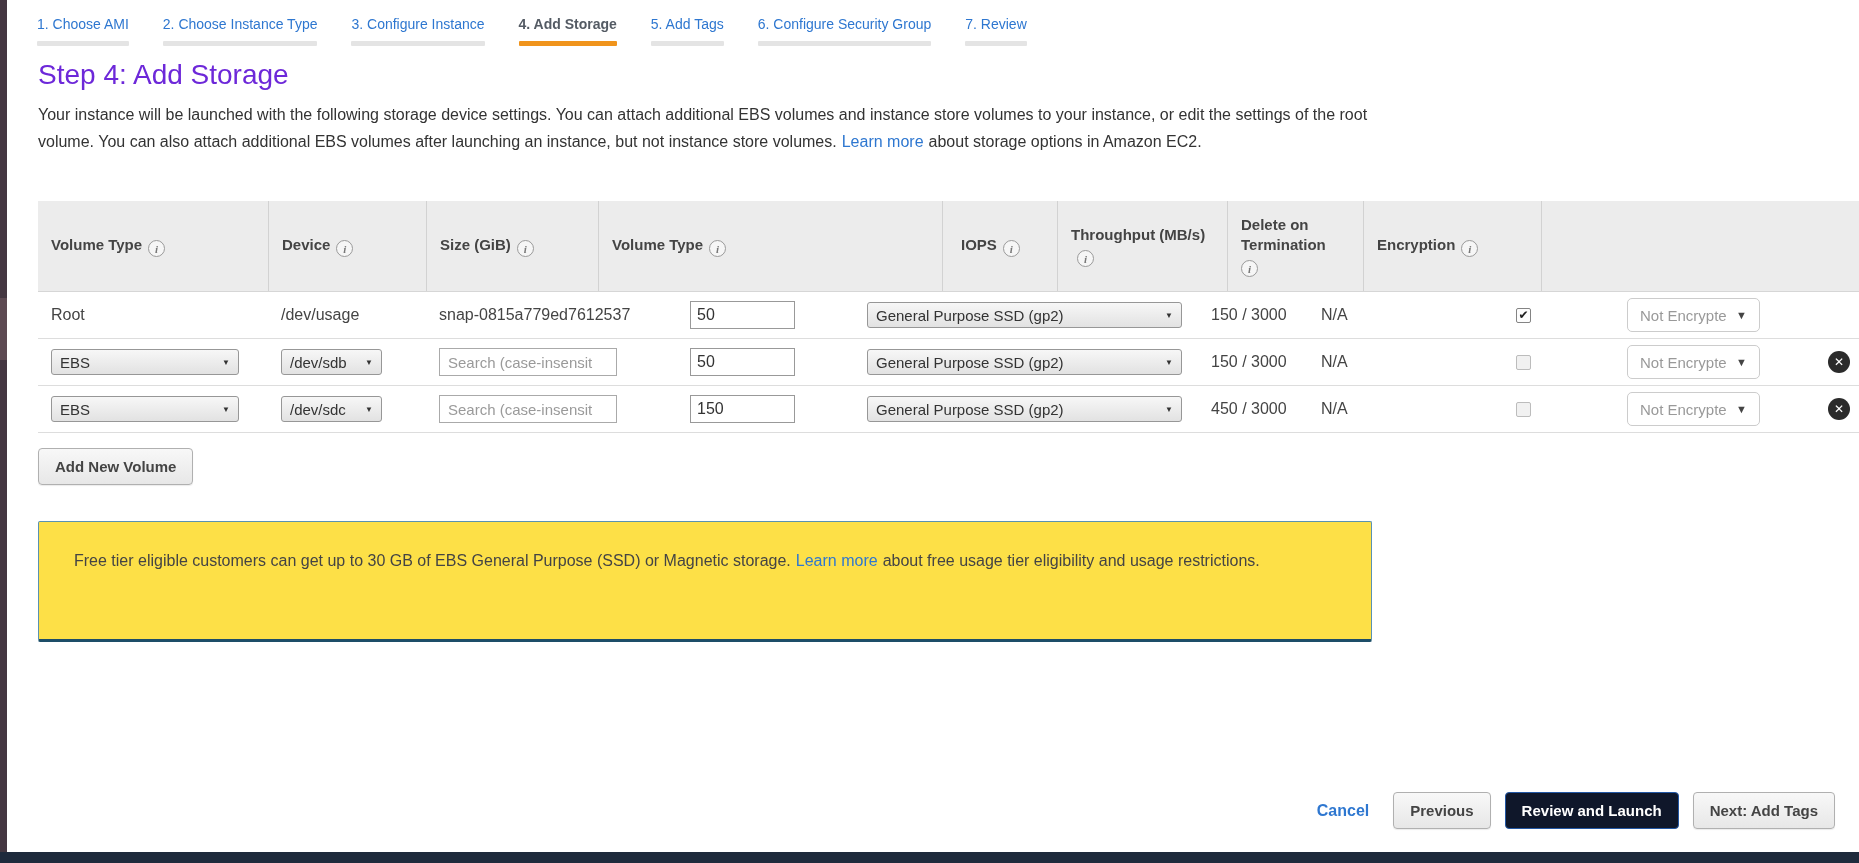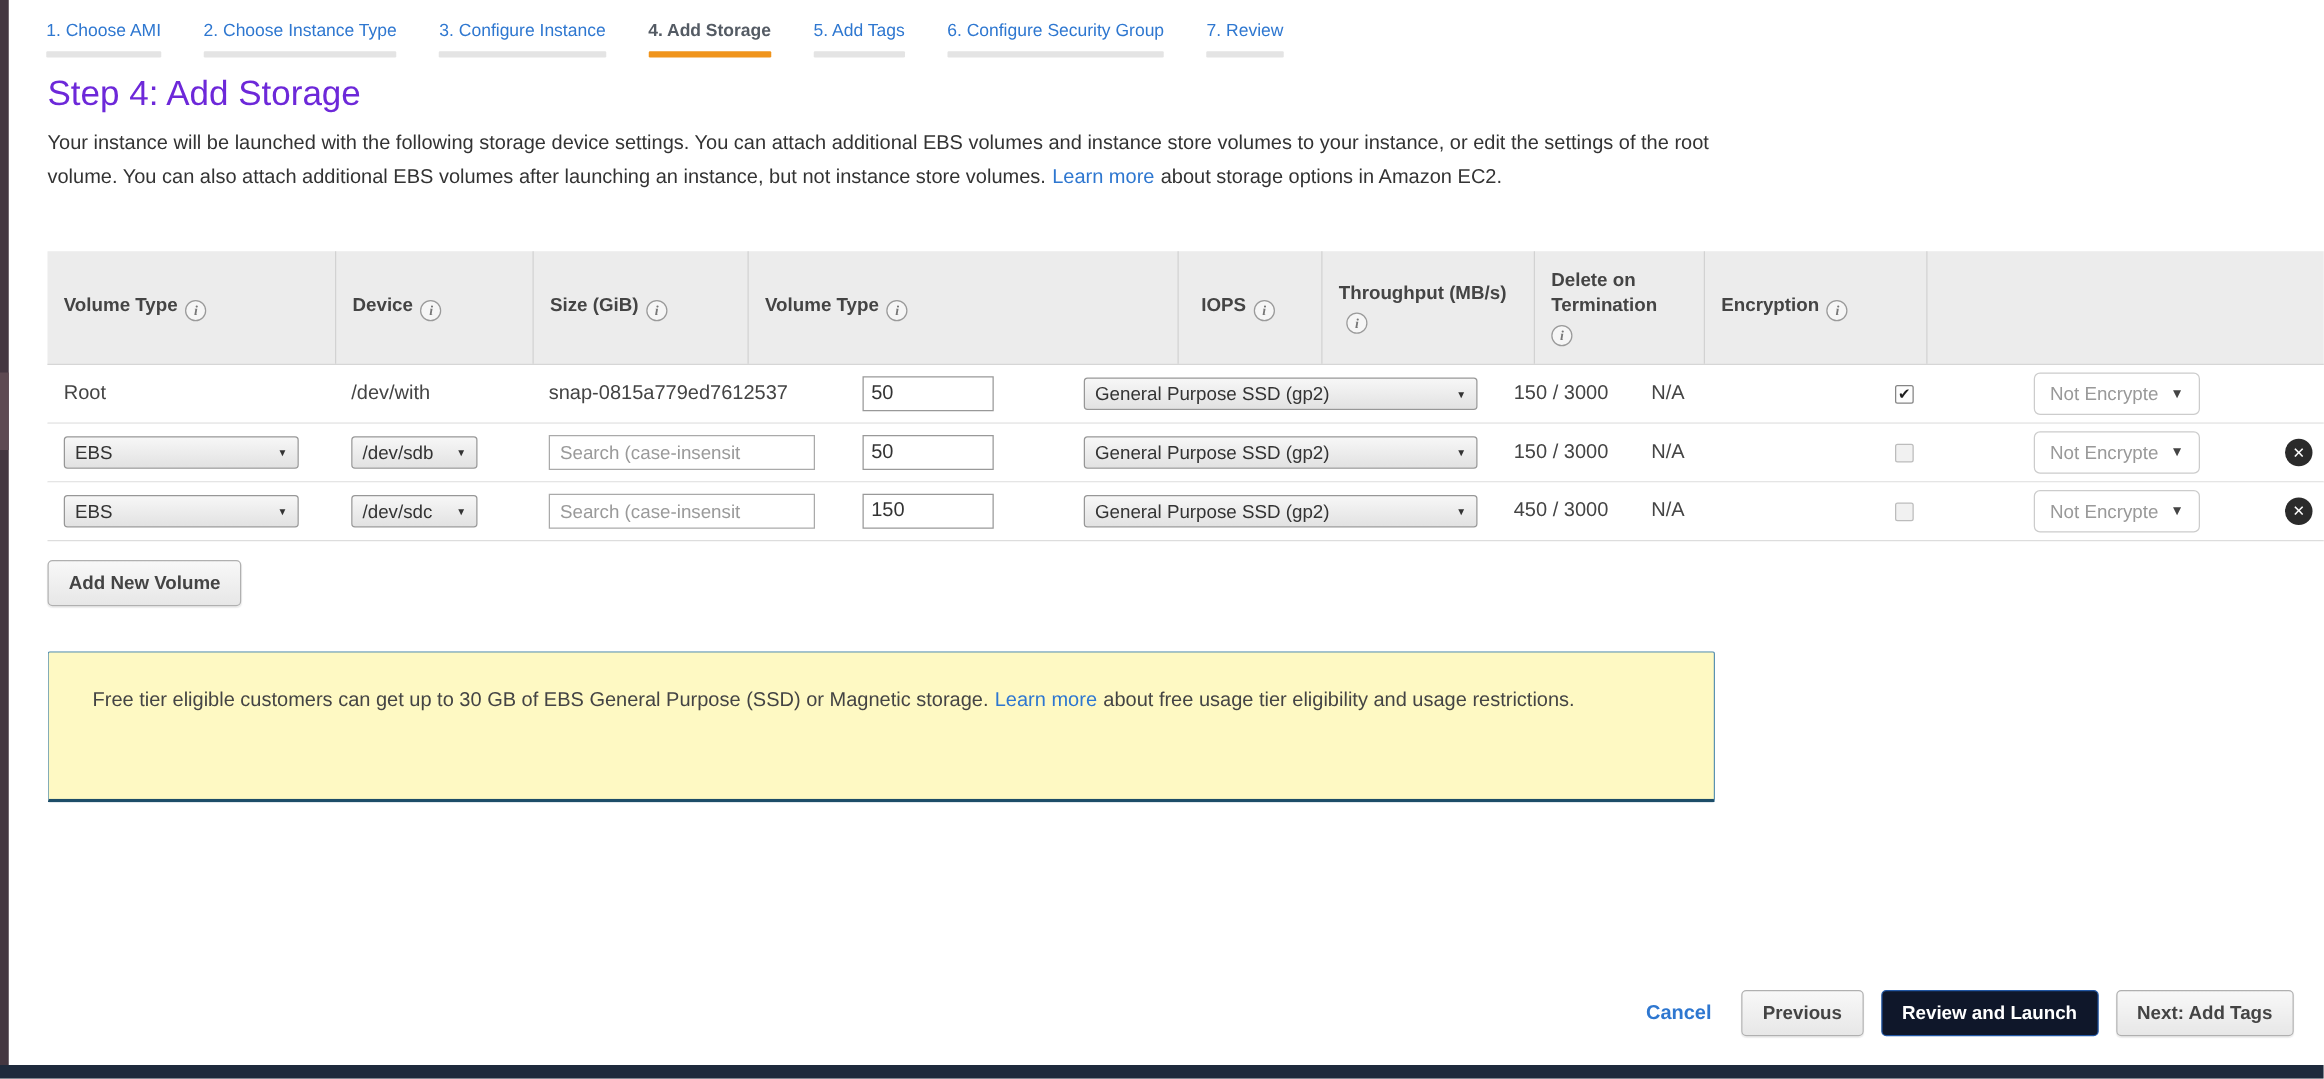--- a/index.html
+++ b/index.html
@@ -53,21 +53,21 @@
     height:26px; background:linear-gradient(#f7f7f7,#e2e2e2);
     border:1px solid #979797; border-radius:3px; padding:0 8px;
     font-size:15px; color:#333; cursor:pointer;
   }
   .sel .sel-arrow { font-size:8px; color:#333; margin-left:8px; }
   .sel-volume-kind { width:188px; }
   .sel-device { width:101px; }
   .sel-volume-type { width:315px; margin-left:5px; }
 
   .size-input { width:105px; height:28px; border:1px solid #999; font-size:16px; padding:0 6px; color:#333; font-family:inherit; }
-  .search-input { width:213px; height:28px; border:1px solid #aaa; font-size:15px; padding:0 8px; color:#555; font-family:inherit; }
+  .search-input { width:178px; height:28px; border:1px solid #aaa; font-size:15px; padding:0 8px; color:#555; font-family:inherit; }
   .search-input::placeholder { color:#9a9a9a; opacity:1; }
 
   .checkbox {
     width:15px; height:15px; border:1px solid #848484; border-radius:2px; background:#fdfdfd;
     margin-left:25px; display:flex; align-items:center; justify-content:center;
     font-size:12px; color:#1d1d1d; cursor:pointer; line-height:1;
   }
   .checkbox.unchecked { background:#f1f1f1; border-color:#bcbcbc; }
 
   .enc {
@@ -88,21 +88,21 @@
     display:inline-block; background:linear-gradient(#f8f8f8,#e7e7e7);
     border:1px solid #b0b0b0; border-radius:4px; color:#444;
     font-weight:bold; font-size:15px; padding:9px 16px; cursor:pointer;
     font-family:inherit; box-shadow:0 1px 1px rgba(0,0,0,0.08);
   }
   .add-volume-wrap { margin:15px 0 0 31px; }
 
   
   .notice {
     margin:36px 0 0 31px; width:1334px; height:121px;
-    background:#fef9c3; border:1px solid #5a92b1; border-bottom:3px solid #1d4d68;
+    background:#fde047; border:1px solid #5a92b1; border-bottom:3px solid #1d4d68;
     border-radius:2px; padding:25px 35px; font-size:16px; line-height:28px; color:#444;
   }
 
   
   .footer { position:absolute; top:792px; right:24px; display:flex; align-items:center; gap:14px; }
   .cancel-link { color:#2e77d0; font-size:16px; font-weight:bold; cursor:pointer; margin-right:10px; }
   .primary-btn {
     display:inline-block; background:#0f172a; border:1px solid #2257a4; border-radius:4px;
     color:#fff; font-weight:bold; font-size:15px; padding:9px 16px; cursor:pointer; font-family:inherit;
   }
@@ -180,21 +180,21 @@
         <div class="th c9">
           <div class="th-inner"><span class="hd-label"></span></div>
         </div>
       </div>
     <div class="tbody">
         <div class="trow">
           <div class="cell c0">
             <span>Root</span>
           </div>
           <div class="cell c1">
-            <span>/dev/with</span>
+            <span>/dev/usage</span>
           </div>
           <div class="cell c2">
             <span>snap-0815a779ed7612537</span>
           </div>
           <div class="cell c3">
             <input class="size-input" type="text" value="50" style="">
           </div>
           <div class="cell c4">
             <div class="sel sel-volume-type">
               <span class="sel-text">General Purpose SSD (gp2)</span>

